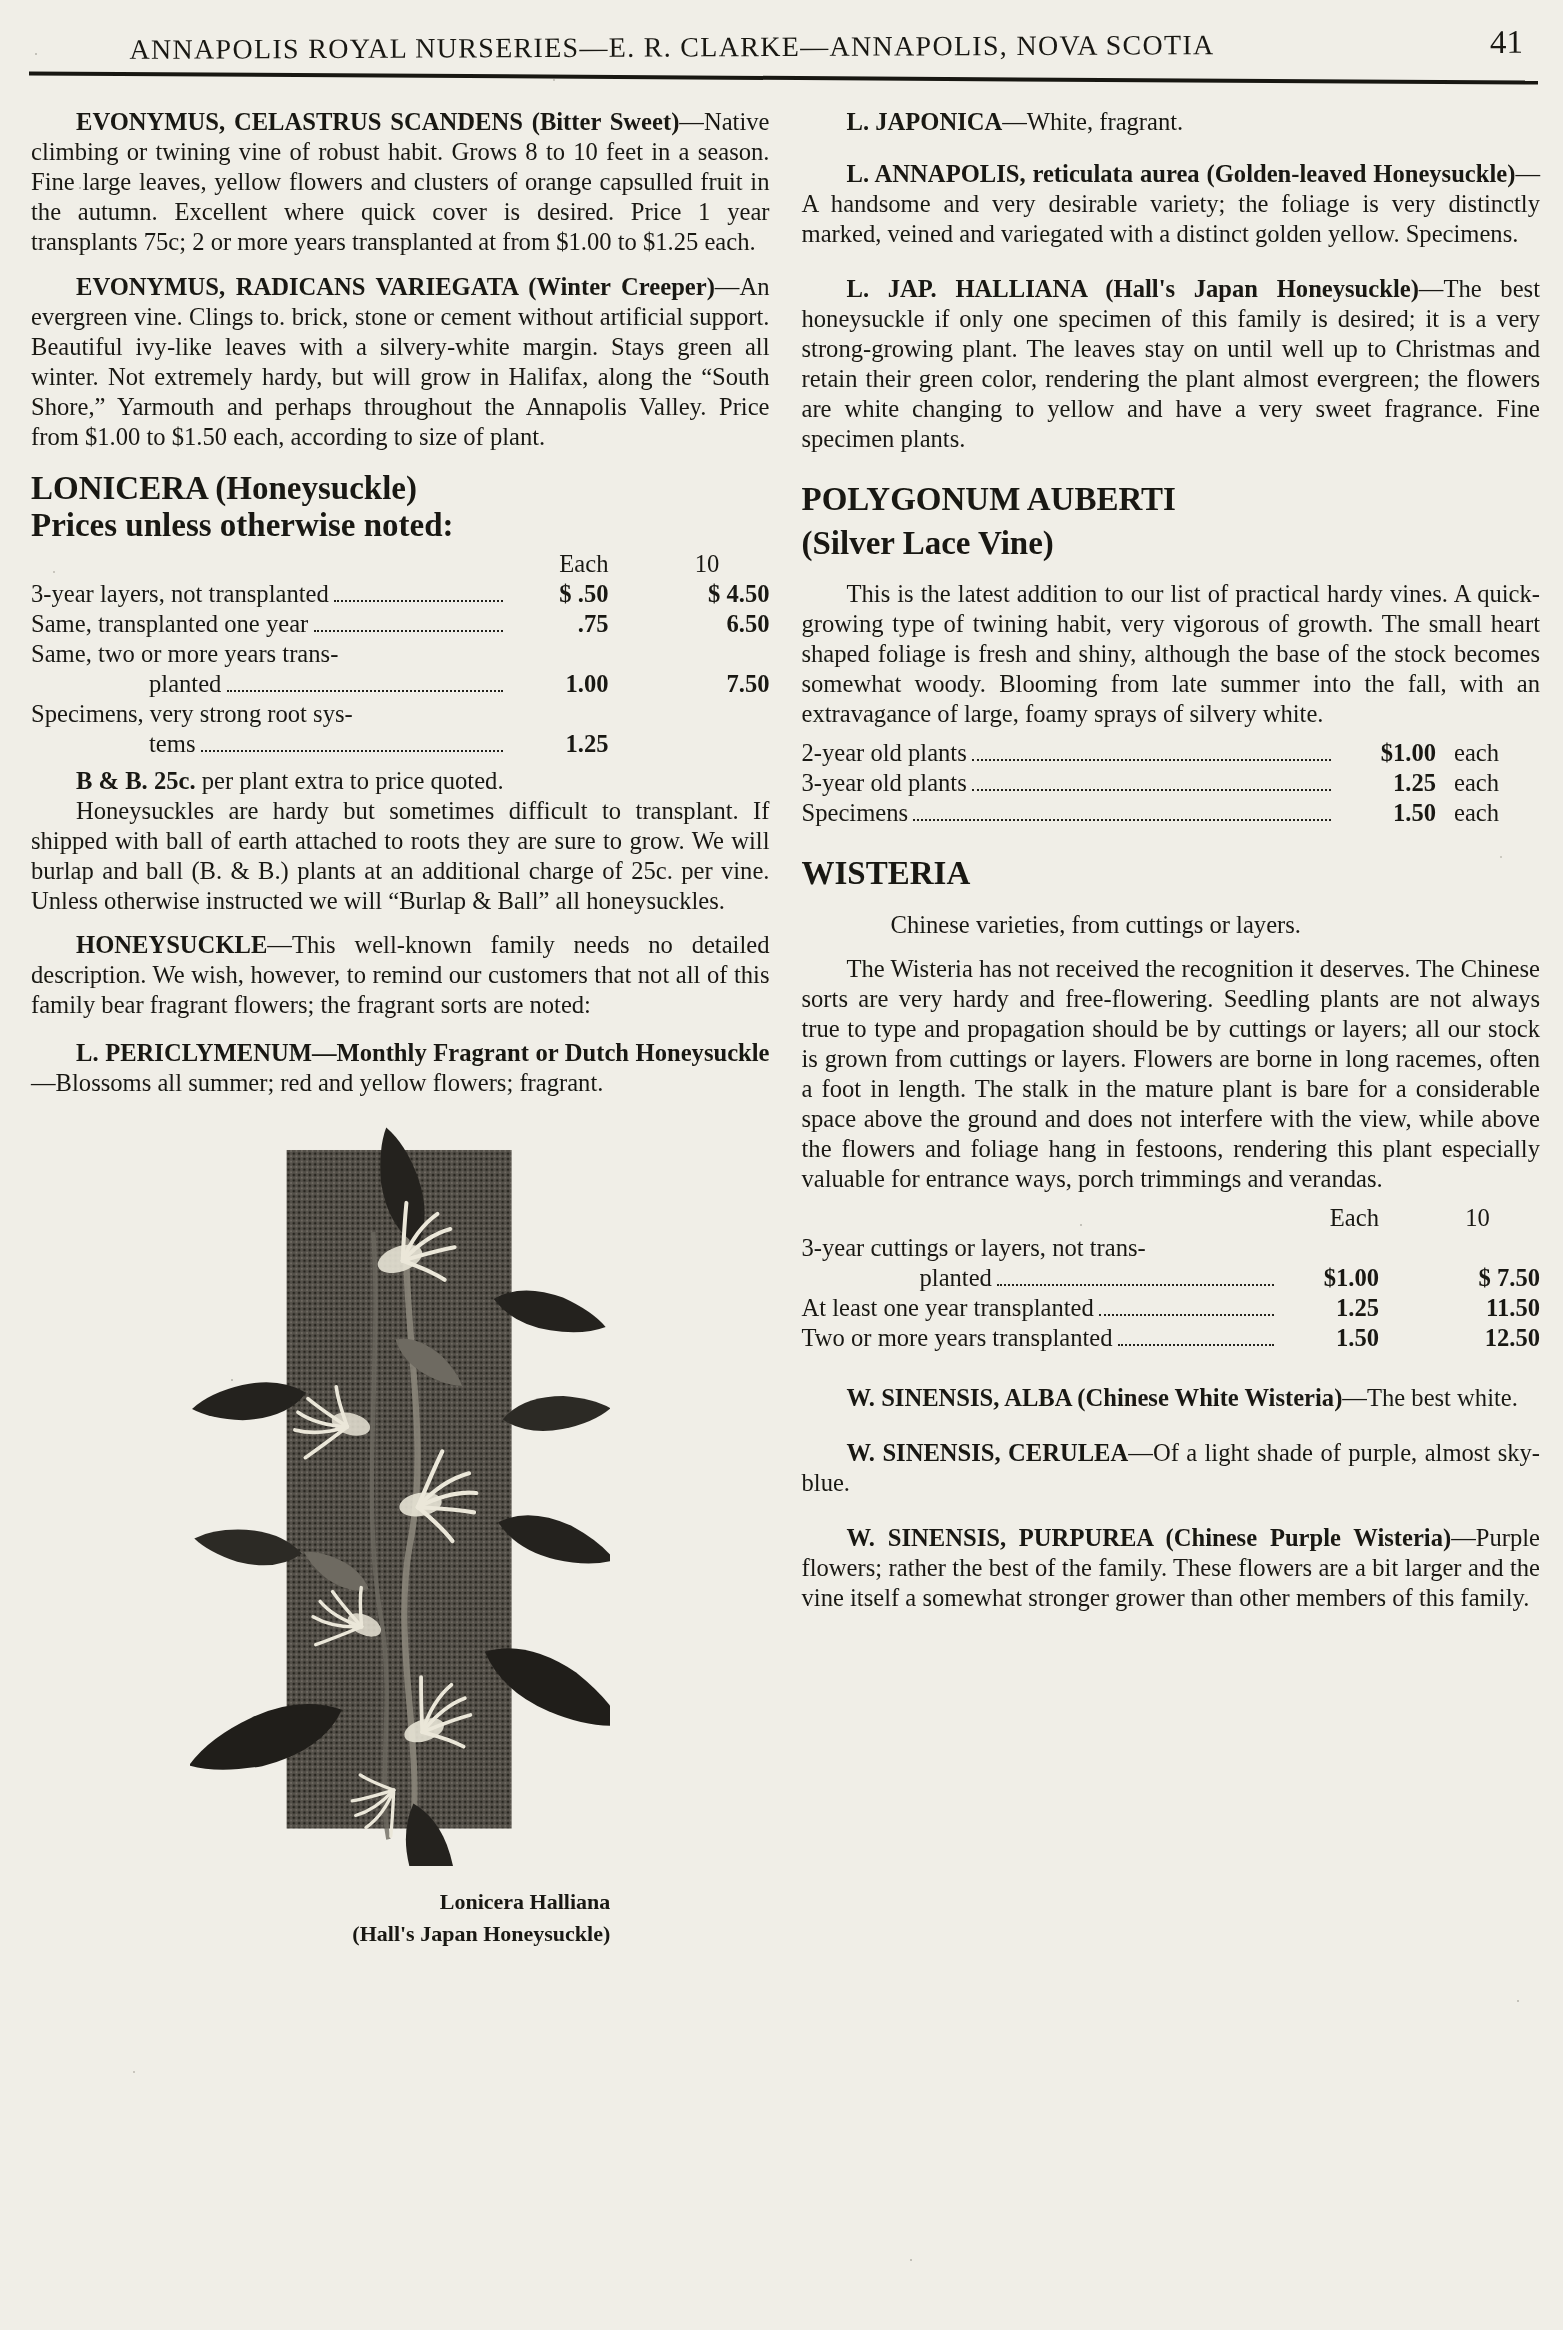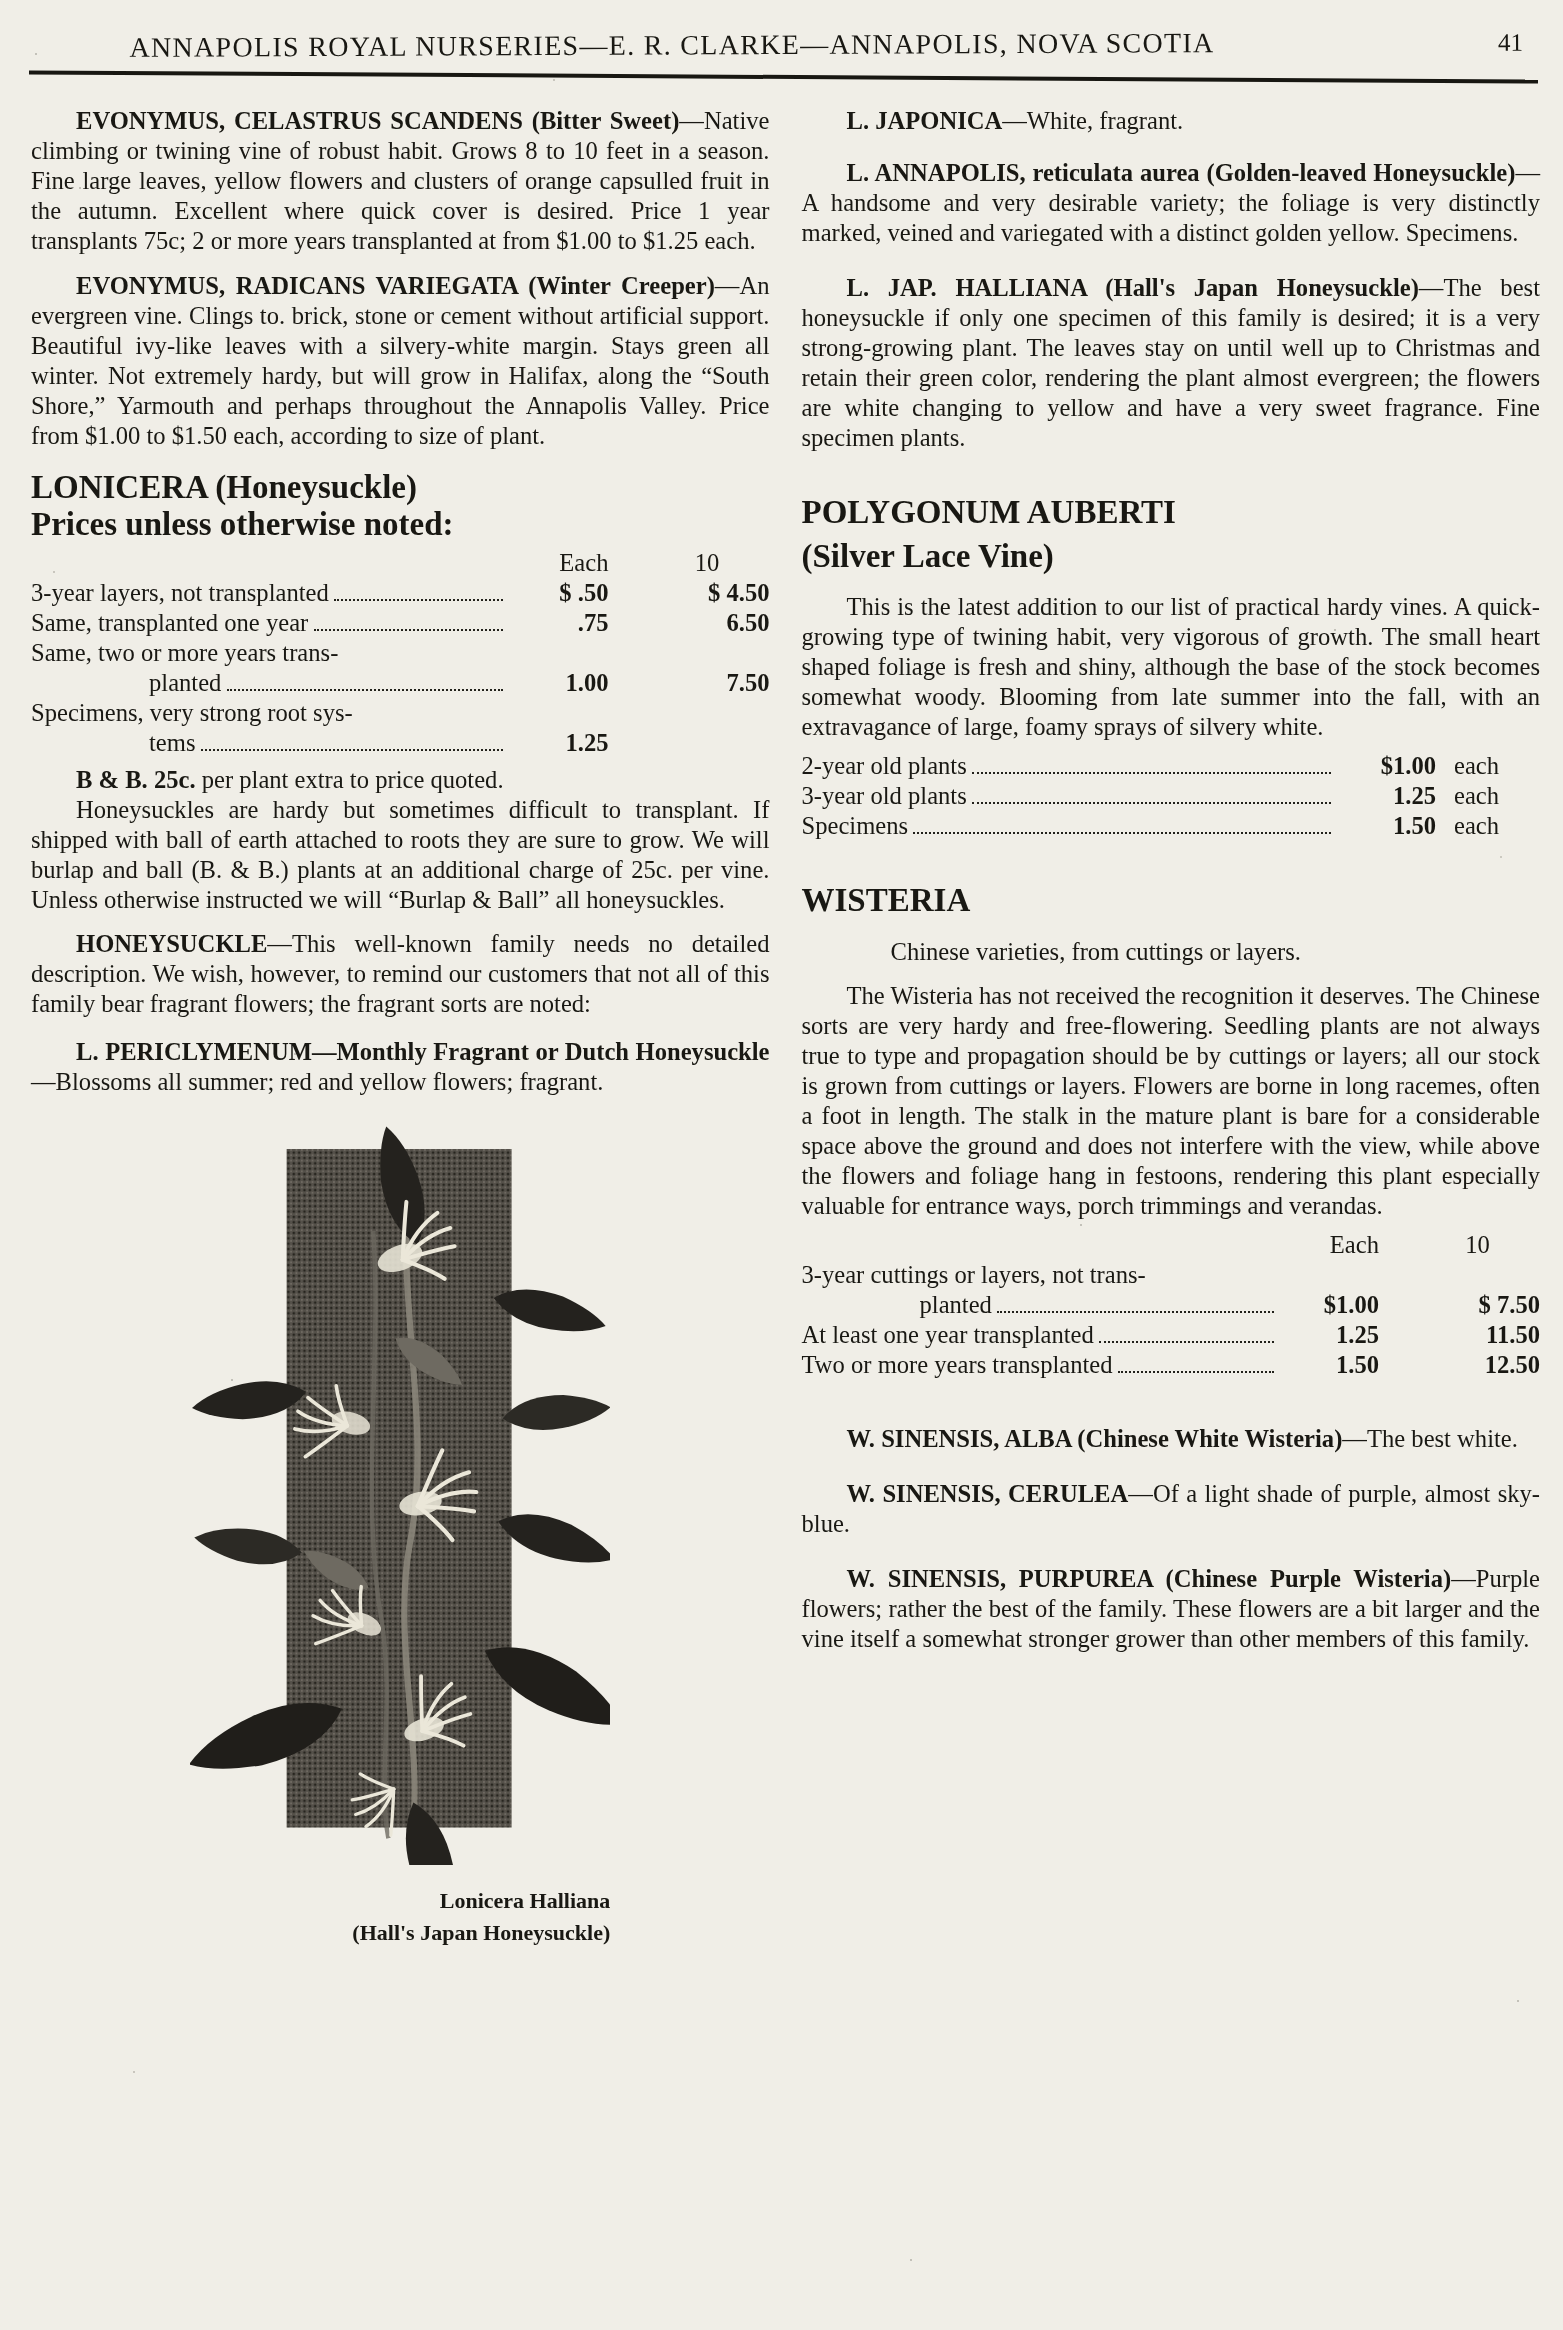--- a/index.html
+++ b/index.html
@@ -30,38 +30,38 @@
   .page-header{
     position:relative;margin:30px 40px 0 40px;
     display:flex;align-items:baseline;
     transform:rotate(-0.25deg);
   }
   .page-title{
     flex:1;text-align:center;padding-right:165px;
     font-size:28px;letter-spacing:1.3px;font-weight:normal;
     white-space:nowrap;
   }
-  .page-number{font-size:25px;width:54px;text-align:right;}
+  .page-number{font-size:33px;width:54px;text-align:right;}
   .header-rule{
     margin:14.3px 25px 0 29px;height:0;
     border-top:4.5px solid #181712;
     transform:rotate(0.35deg);
   }
   .columns{
     display:flex;gap:32px;
     padding:27px 23px 0 31px;
   }
   .col{flex:1;min-width:0;}
   .entry{margin:0;text-align:justify;text-indent:45px;}
   .lead{font-weight:bold;}
   .para{margin:0;text-align:justify;text-indent:45px;}
   .chead{margin:0;font-weight:bold;text-indent:0;font-size:33px;}
   .mt8{margin-top:7.1px;}.mt12{margin-top:10.7px;}.mt16{margin-top:14.3px;}
   .mt20{margin-top:18px;}.mt24{margin-top:21.4px;}.mt28{margin-top:25px;}
-  .mt34{margin-top:44px;}
+  .mt34{margin-top:30px;}
 
   
   .ptable{margin-top:9px;}
   .prow{display:flex;align-items:center;}
   .plabel{}
   .wrap-indent{padding-left:118px;}
   .leader{
     flex:1;align-self:flex-end;margin:0 5.4px 7.1px 5.4px;
     border-bottom:2.7px dotted #22211b;min-width:27px;
   }

